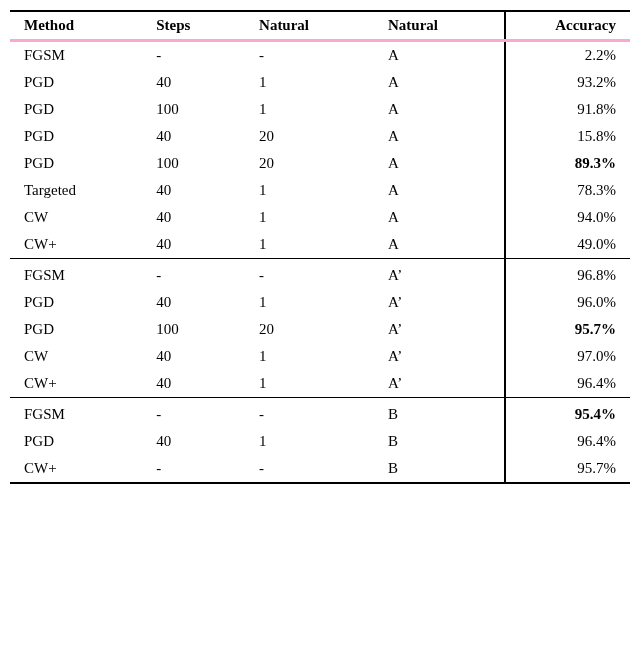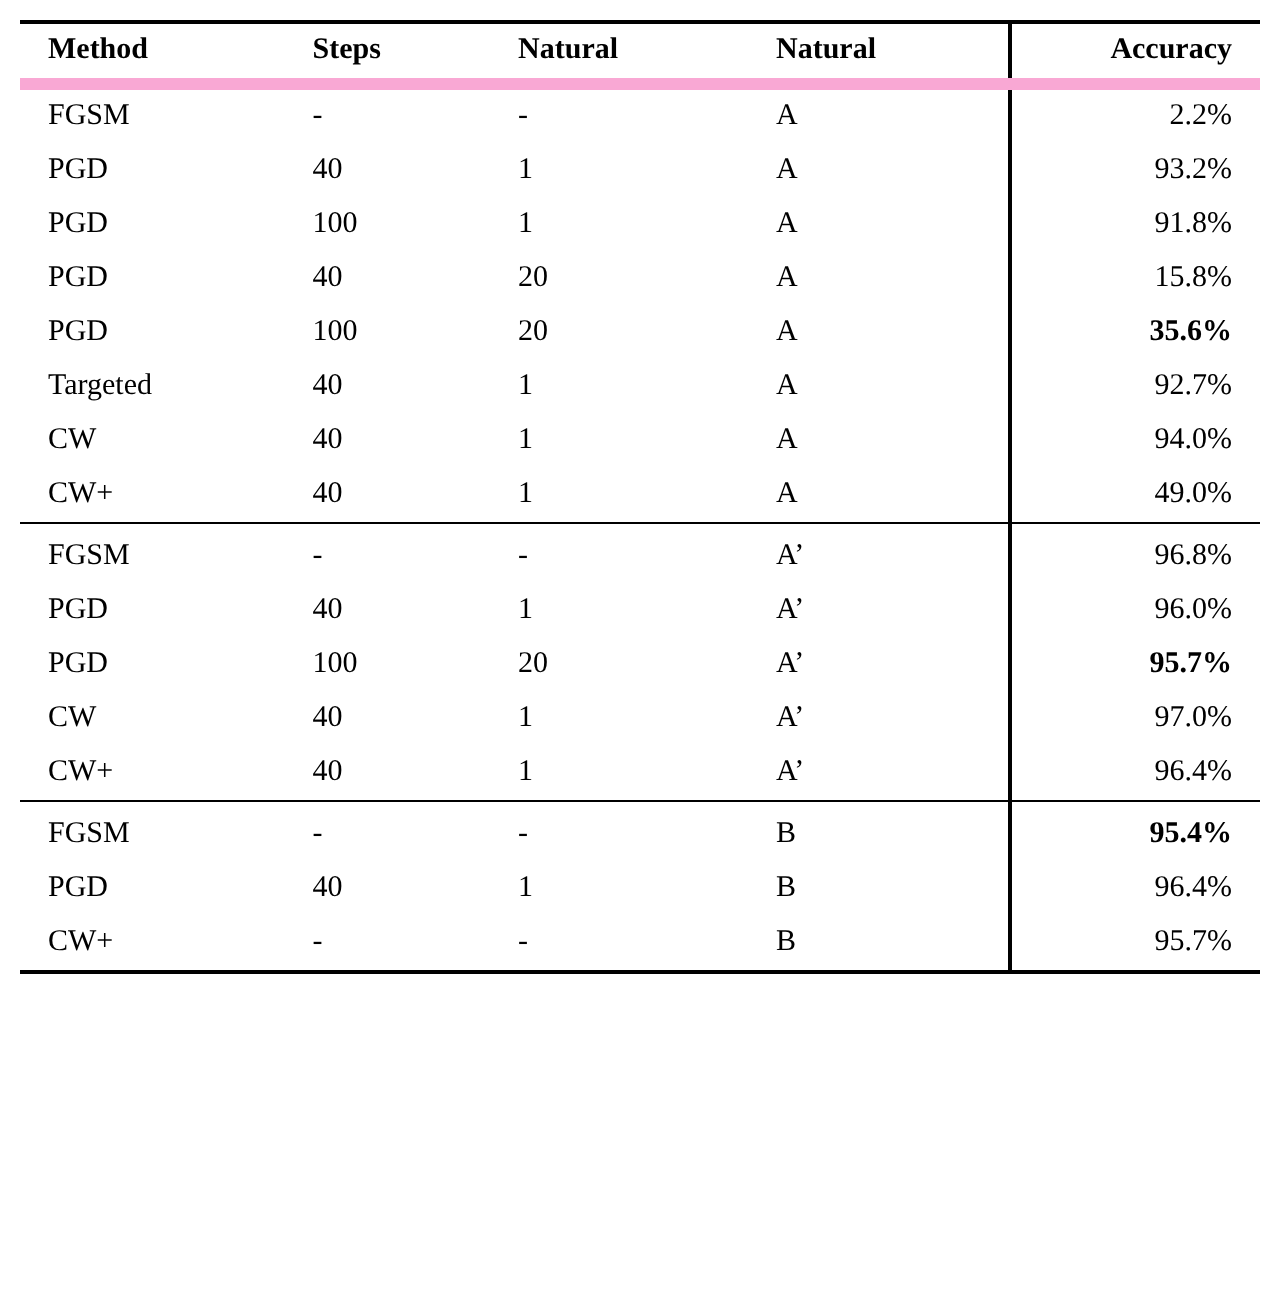--- a/index.html
+++ b/index.html
@@ -29,21 +29,21 @@
     }
     td:last-child, th:last-child {
       text-align: right;
     }
     td:nth-child(2), td:nth-child(3), td:nth-child(4),
     th:nth-child(2), th:nth-child(3), th:nth-child(4) {
       text-align: left;
     }
     thead tr {
       border-top: 2px solid #000;
-      border-bottom: 6px solid #f9a8d4;
+      border-bottom: 3px solid #f9a8d4;
     }
     .section-divider td {
       border-top: 1px solid #000;
       padding-top: 8px;
     }
     .last-row td {
       border-bottom: 2px solid #000;
     }
     .accuracy-col {
       border-left: 2px solid #000;
@@ -93,28 +93,28 @@
         <td>40</td>
         <td>20</td>
         <td>A</td>
         <td class="accuracy-col">15.8%</td>
       </tr>
       <tr>
         <td>PGD</td>
         <td>100</td>
         <td>20</td>
         <td>A</td>
-        <td class="accuracy-col"><b>35.6%</b></td>
+        <td class="accuracy-col"><b>89.3%</b></td>
       </tr>
       <tr>
         <td>Targeted</td>
         <td>40</td>
         <td>1</td>
         <td>A</td>
-        <td class="accuracy-col">92.7%</td>
+        <td class="accuracy-col">78.3%</td>
       </tr>
       <tr>
         <td>CW</td>
         <td>40</td>
         <td>1</td>
         <td>A</td>
         <td class="accuracy-col">94.0%</td>
       </tr>
       <tr>
         <td>CW+</td>

